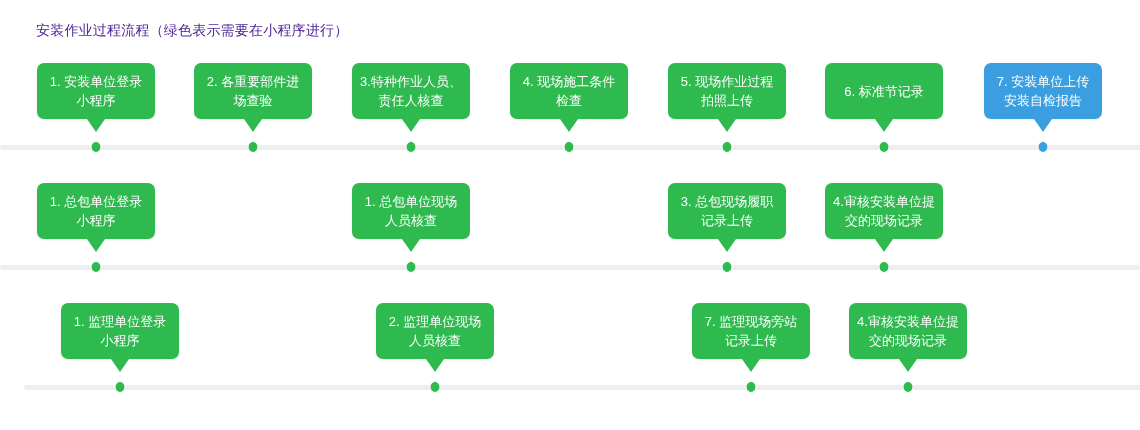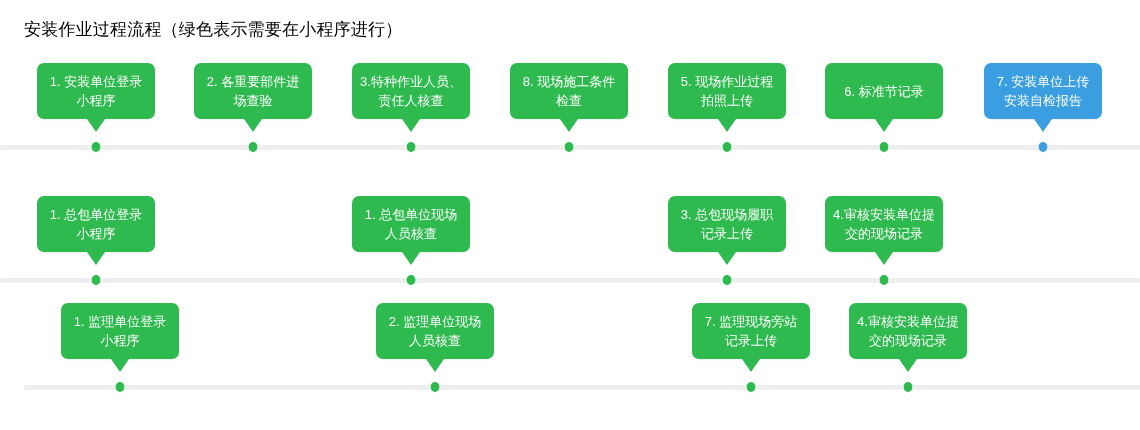--- a/index.html
+++ b/index.html
@@ -11,37 +11,37 @@
     width: 1140px;
     height: 430px;
     font-family: "Liberation Sans", "DejaVu Sans", sans-serif;
     color: #2c3e50;
     overflow: hidden;
     position: relative;
   }
 
   #page-title {
     position: absolute;
-    left: 24px;
+    left: 36px;
     top: 18px;
-    font-size: 17px;
+    font-size: 14px;
     line-height: 24px;
-    color: #000000;
+    color: #4c1d95;
     letter-spacing: 0.2px;
     white-space: nowrap;
   }
 
   .timeline-row {
     position: absolute;
     left: 0;
     width: 1140px;
     height: 110px;
   }
   #timeline-row-0 { top: 55px; padding-left: 11px; }
-  #timeline-row-1 { top: 188px; }
+  #timeline-row-1 { top: 175px; }
   #timeline-row-2 { top: 295px; margin-left: 24px; }
 
   
   .rail {
     position: absolute;
     left: 0;
     right: 0;
     top: 90px;
     height: 5px;
     background: #eeeeee;
@@ -133,21 +133,21 @@
       </div>
       <div class="node" style="left: 411px;">
         <div class="card">
           <span class="card-text">3.特种作业人员、责任人核查</span>
         </div>
         <div class="pointer"></div>
         <div class="dot"></div>
       </div>
       <div class="node" style="left: 569px;">
         <div class="card">
-          <span class="card-text">8. 现场施工条件检查</span>
+          <span class="card-text">4. 现场施工条件检查</span>
         </div>
         <div class="pointer"></div>
         <div class="dot"></div>
       </div>
       <div class="node" style="left: 727px;">
         <div class="card">
           <span class="card-text">5. 现场作业过程拍照上传</span>
         </div>
         <div class="pointer"></div>
         <div class="dot"></div>

